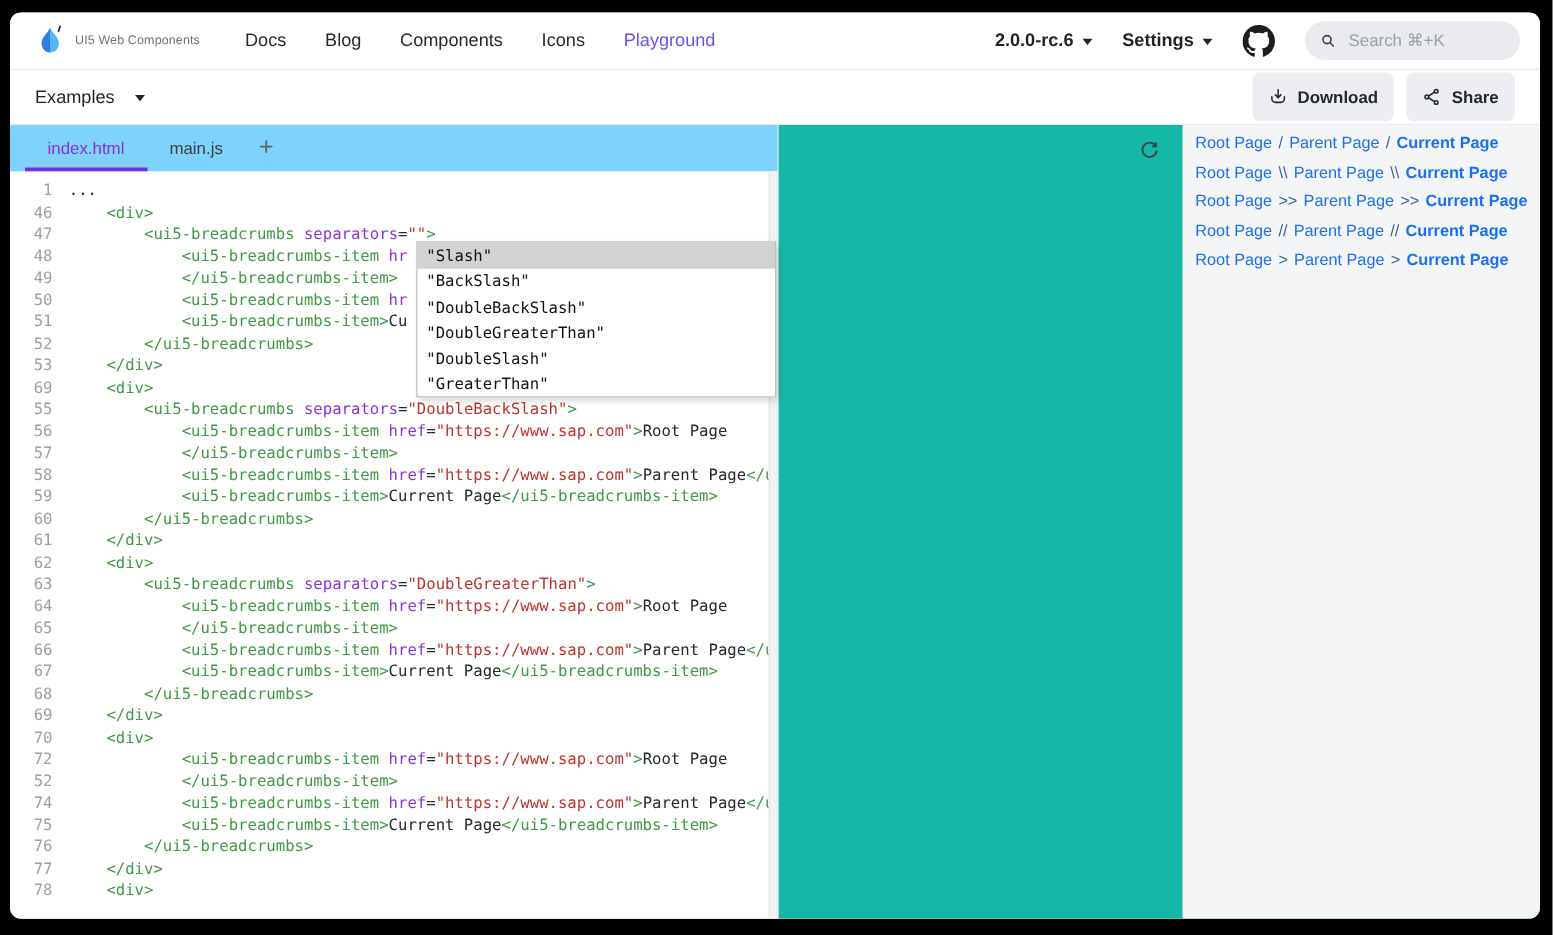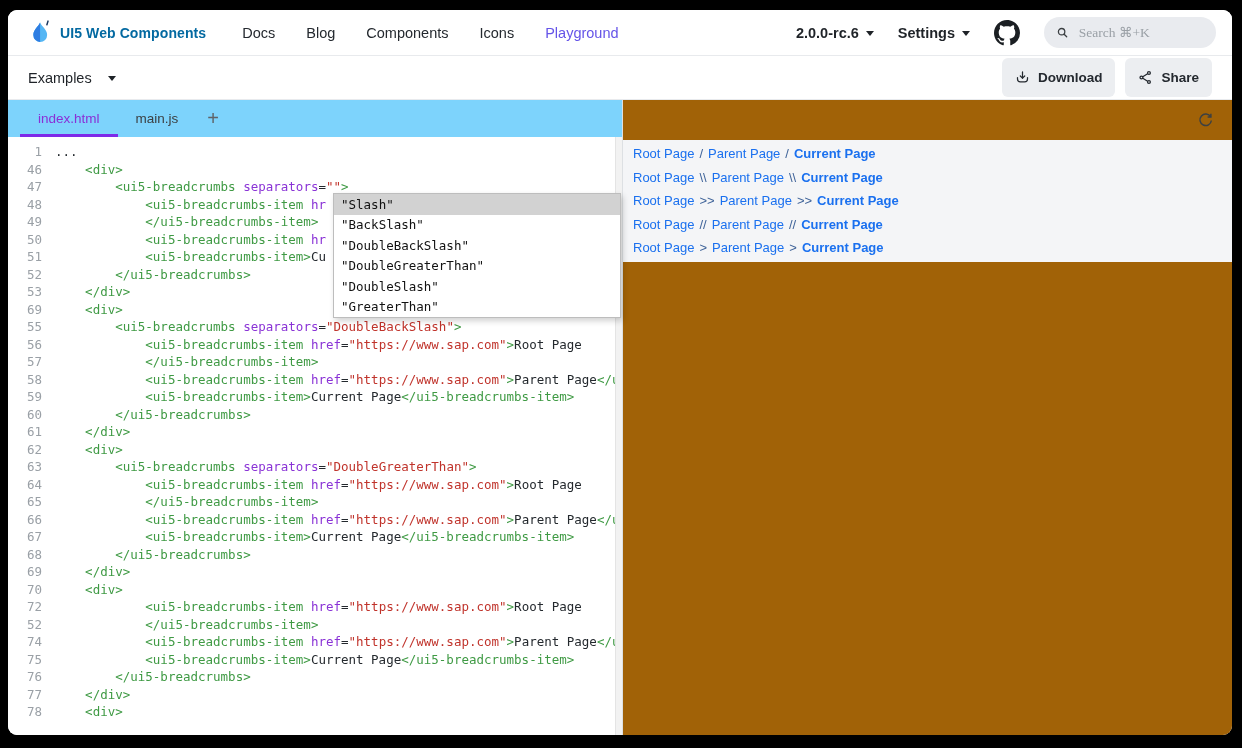--- a/index.html
+++ b/index.html
@@ -18,37 +18,37 @@
 
   
   .topnav {
     height:46px; min-height:46px;
     display:flex; align-items:center;
     padding:0 16px;
     border-bottom:1px solid #e8eaed;
     background:#fff;
   }
   .logo { margin:0 9px 0 6px; display:flex; align-items:center; }
-  .site-title { font-size:14px; font-weight:700; color:#0369a1; letter-spacing:.1px; }
+  .site-title { font-size:10px; font-weight:400; color:#737373; letter-spacing:.1px; }
   .nav { display:flex; gap:31px; margin-left:36px; }
   .nav-link { font-size:14.5px; color:#24292f; text-decoration:none; cursor:pointer; }
   .nav-link.active { color:#6554e8; }
   .topnav-right { margin-left:auto; display:flex; align-items:center; gap:24px; }
   .dd-btn { display:flex; align-items:center; gap:7px; font-size:14.5px; font-weight:600; color:#1f2328; cursor:pointer; }
   .caret { width:0; height:0; border-left:4.5px solid transparent; border-right:4.5px solid transparent; border-top:5.5px solid #1f2328; margin-top:2px; }
   .gh { display:flex; align-items:center; cursor:pointer; }
   .search {
     width:172px; height:31px; border-radius:16px;
     background:#e9ebef; display:flex; align-items:center;
     padding:0 12px; gap:8px;
   }
   .search input {
     border:none; background:transparent; outline:none;
     font-size:13.5px; color:#8b5cf6; width:100%;
-    font-family:Liberation Serif, serif;
+    font-family:Liberation Sans, sans-serif;
   }
   .search input::placeholder { color:#9aa0a6; }
 
   
   .toolbar {
     height:44px; min-height:44px;
     display:flex; align-items:center;
     padding:0 20px;
     border-bottom:1px solid #e8eaed;
     background:#fff;
@@ -90,21 +90,21 @@
     background:#fff; border:1px solid #bdbdbd;
     box-shadow:2px 3px 6px rgba(0,0,0,.18);
     z-index:5;
     font-family:"DejaVu Sans Mono",monospace;
     font-size:12.5px; color:#111;
   }
   .dd-item { height:20.5px; display:flex; align-items:center; padding:0 7px; cursor:pointer; }
   .dd-item.sel { background:#d2d2d2; }
 
   
-  .preview { flex:1; border-left:1px solid #dde0e3; display:flex; flex-direction:column; background:#a16207; }
+  .preview { flex:1; border-left:1px solid #dde0e3; display:flex; flex-direction:row; background:#14b8a6;justify-content:flex-end; }
   .preview-top { height:40px; min-height:40px; display:flex; align-items:center; justify-content:flex-end; padding-right:18px; }
   .refresh { display:flex; align-items:center; cursor:pointer; }
   .bc-panel { background:#f4f5f7; padding:2px 10px; }
   .bc-row { font-size:13px; line-height:23.5px; white-space:nowrap; }
   .bc-link { color:#1a70ef; text-decoration:none; cursor:pointer; }
   .bc-sep { color:#3f6399; margin:0 5px; }
   .bc-cur { color:#1a70ef; font-weight:700; }
 </style>
 </head>
 <body>

